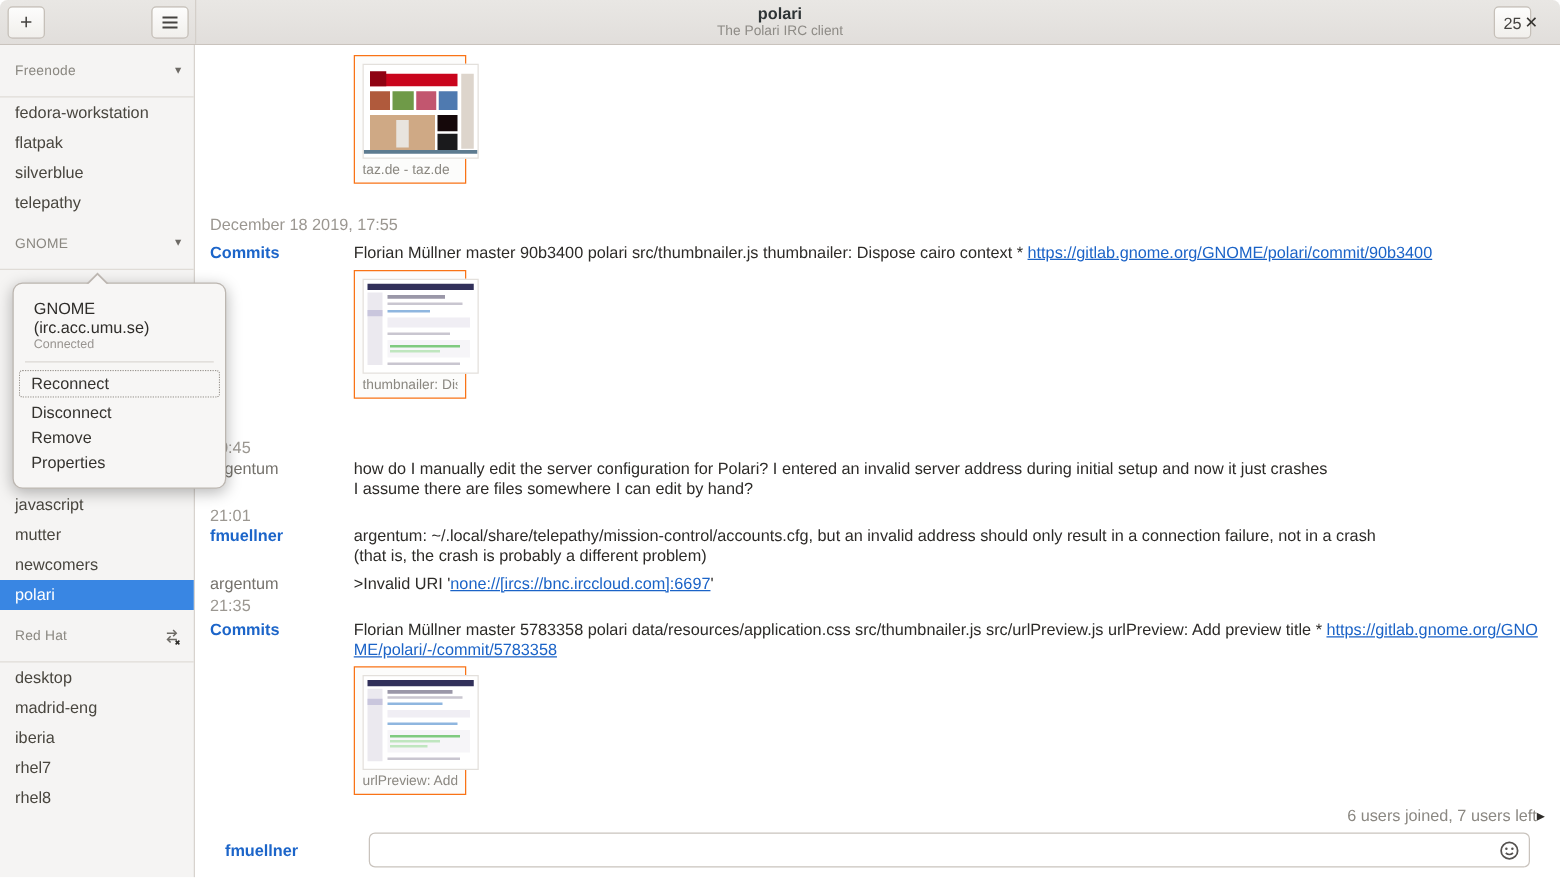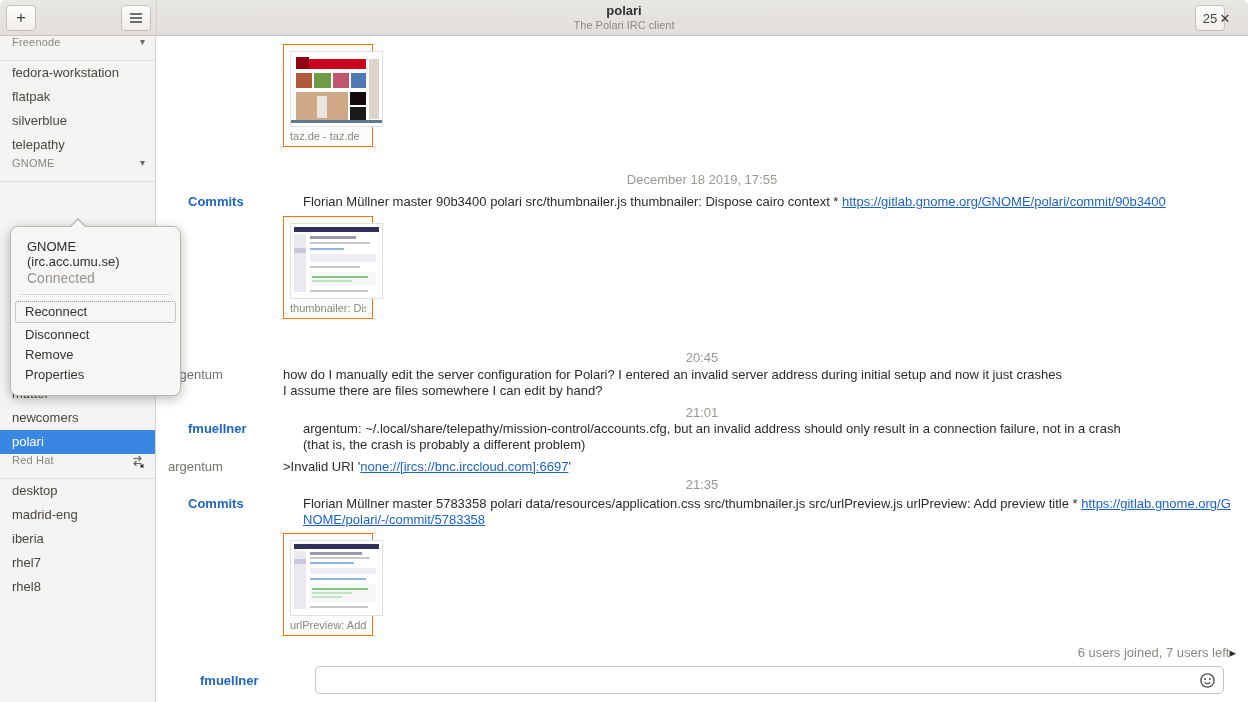--- a/index.html
+++ b/index.html
@@ -24,54 +24,54 @@
   .hdr-title { font-weight:bold; font-size:13px; color:#2e3436; }
   .hdr-subtitle { font-size:11px; color:#8e8b86; margin-top:1px; }
   .menu-svg { display:block; }
 
   
   .content { display:flex; height:666px; }
   .sidebar { position:relative; width:156px; flex:none; background:#f5f4f3; border-right:1px solid #d8d3ce; }
   .mainarea { flex:1; display:flex; flex-direction:column; background:#fff; overflow:hidden; }
 
   
-  .server-row { height:25px; display:flex; align-items:flex-start; padding:0 10px 0 12px;
+  .server-row { height:42px; display:flex; align-items:center; padding:0 10px 0 12px;
                 font-size:11px; color:#8a8780; border-bottom:1px solid #e0dcd7; }
   .server-row .srv-label { flex:1; letter-spacing:.2px; }
   .srv-arrow { font-size:10px; color:#6d6a65; }
   .chan-row { height:24px; line-height:24px; padding-left:12px; color:#49463f; font-size:13px;
               white-space:nowrap; overflow:hidden; }
   .chan-row.selected { background:#3986e3; color:#fff; }
   .pop-spacer { height:152px; }
   .offline-icon svg { display:block; }
 
   
   .popover { position:absolute; left:10px; top:190px; width:171px; z-index:20;
              background:#f7f6f5; border:1px solid #bcb6b0; border-radius:8px;
              box-shadow:0 3px 12px rgba(0,0,0,.28); padding:10px 0 10px; }
   .pop-arrow-b { position:absolute; top:-9px; left:58px; width:0; height:0;
                  border:9px solid transparent; border-top:none; border-bottom:9px solid #bcb6b0; }
   .pop-arrow-f { position:absolute; top:-7px; left:59px; width:0; height:0;
                  border:8px solid transparent; border-top:none; border-bottom:8px solid #f7f6f5; }
   .pop-title { padding:2px 16px 0; font-size:13px; color:#2e2c29; }
-  .pop-status { padding:1px 16px 6px; font-size:14px; color:#989490; }
+  .pop-status { padding:1px 16px 6px; font-size:10px; color:#989490; }
   .pop-sep { height:1px; background:#dcd8d3; margin:2px 9px 6px; }
   .pop-item { padding:2px 14px 3px; font-size:13px; color:#35332f; cursor:default; }
   .pop-item-focused { margin:0 4px 2px; padding:2px 9px 3px; border:1px dotted #9a958f; border-radius:3px; }
 
   
   .chatlog { flex:1; display:flex; flex-direction:column; padding:0 12px 6px; overflow:hidden; }
   .row { display:flex; }
   .nick-col { width:115px; flex:none; padding-top:0; }
-  .nick-blue { color:#1c65c9; font-weight:bold;margin-left:20px; }
+  .nick-blue { color:#1c65c9; font-weight:bold; }
   .nick-gray { color:#75726c; }
   .msg-body { flex:1; min-width:0; line-height:16px; color:#2d2b28; }
   .msg-link { color:#1b63c7; text-decoration:underline; cursor:pointer; }
   .break { word-break:break-all; }
-  .ts-line { text-align:center; font-size:13px; color:#9b9791; line-height:14px; }
+  .ts-line { text-align:left; font-size:13px; color:#9b9791; line-height:14px; }
   .status-line { text-align:right; color:#8b8882; line-height:14px; }
   .expander { color:#2d2b28; cursor:pointer; }
 
   
   .preview-card { margin-left:115px; width:90px; background:#fcfcfb; border:1px solid #f97316;
                   padding:6px 6px 4px; cursor:pointer; }
   .mini { position:relative; width:93px; height:76px; background:#fff; border:1px solid #e3e0dc; overflow:hidden; }
   .mini div { position:absolute; }
   .preview-caption { margin-top:3px; font-size:11px; color:#8a8780; white-space:nowrap; overflow:hidden; }
 

